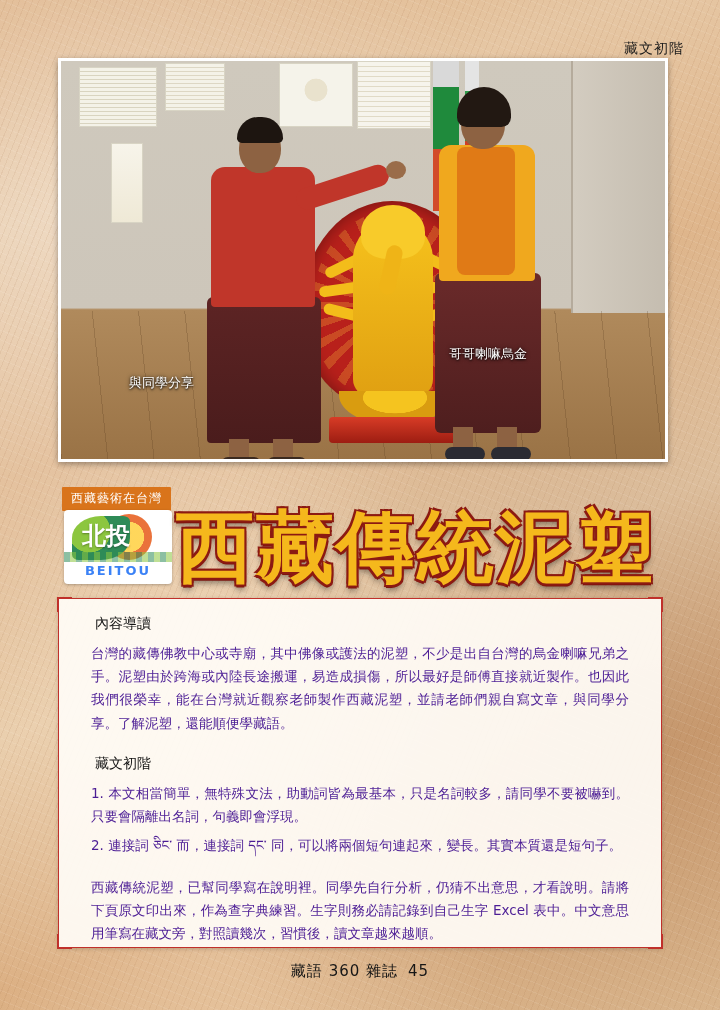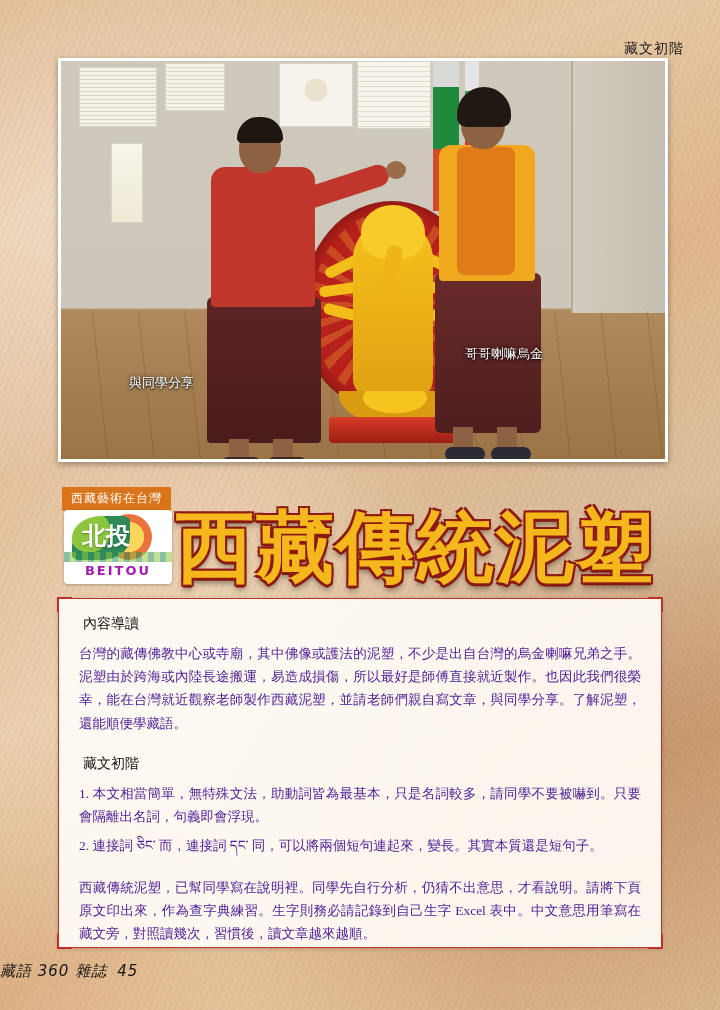--- a/index.html
+++ b/index.html
@@ -170,21 +170,21 @@
     border-radius: 4px;
   }
   .photo-caption {
     position: absolute;
     color: #ffffff;
     font-size: 13px;
     text-shadow: 0 1px 2px rgba(0,0,0,0.9), 0 0 4px rgba(0,0,0,0.8);
     white-space: nowrap;
   }
   .cap-left { left: 68px; top: 313px; }
-  .cap-right { left: 404px; top: 284px; }
+  .cap-right { left: 388px; top: 284px; }
 
   
   .title-band {
     position: absolute;
     left: 58px;
     top: 466px;
     width: 604px;
     height: 118px;
     margin-top: 18px;
   }
@@ -228,21 +228,21 @@
     left: 18px; top: 10px;
     color: #ffffff;
     font-size: 24px;
     font-weight: bold;
     text-shadow: 0 1px 2px rgba(0,0,0,0.35);
   }
   .logo-en {
     position: absolute;
     left: 0; right: 0; bottom: 6px;
     text-align: center;
-    color: #a21caf;
+    color: #3b82f6;
     font-size: 13px;
     font-weight: bold;
     letter-spacing: 2px;
   }
   .logo-wave {
     position:absolute; left:0; right:0; bottom:22px; height:10px;
     background: repeating-linear-gradient(90deg,#2e8b57 0 6px, #8cc63f 6px 12px);
     opacity:.55;
   }
   .main-title {
@@ -263,23 +263,22 @@
   
   .text-box {
     position: absolute;
     left: 58px;
     top: 598px;
     width: 604px;
     height: 350px;
     background: rgba(255,252,246,0.93);
     border: 1.5px solid #c0302a;
     box-shadow: 0 1px 4px rgba(0,0,0,0.18);
-    padding: 14px 20px 16px;
+    padding: 14px 32px 16px;
     box-sizing: border-box;
-    font-family: Liberation Serif, serif;
   }
   .corner {
     position: absolute;
     width: 13px; height: 13px;
     border: 2px solid #c0302a;
   }
   .c-tl { left: -2px; top: -2px; border-right: 0; border-bottom: 0; }
   .c-tr { right: -2px; top: -2px; border-left: 0; border-bottom: 0; }
   .c-bl { left: -2px; bottom: -2px; border-right: 0; border-top: 0; }
   .c-br { right: -2px; bottom: -2px; border-left: 0; border-top: 0; }
@@ -296,25 +295,24 @@
     margin: 0 0 6px 0;
     text-align: justify;
   }
   .gap { height: 12px; }
 
   
   .footer {
     position: absolute;
     left: 0; right: 0;
     top: 962px;
-    text-align: left;
+    text-align: center;
     font-size: 15px;
     color: #161616;
     letter-spacing: 1px;
-    font-style: italic;
   }
   .footer .pg { margin-left: 10px; font-size: 15px; }
 </style>
 </head>
 <body>
 
 <div class="page-bg"></div>
 
 <div class="content">
 

